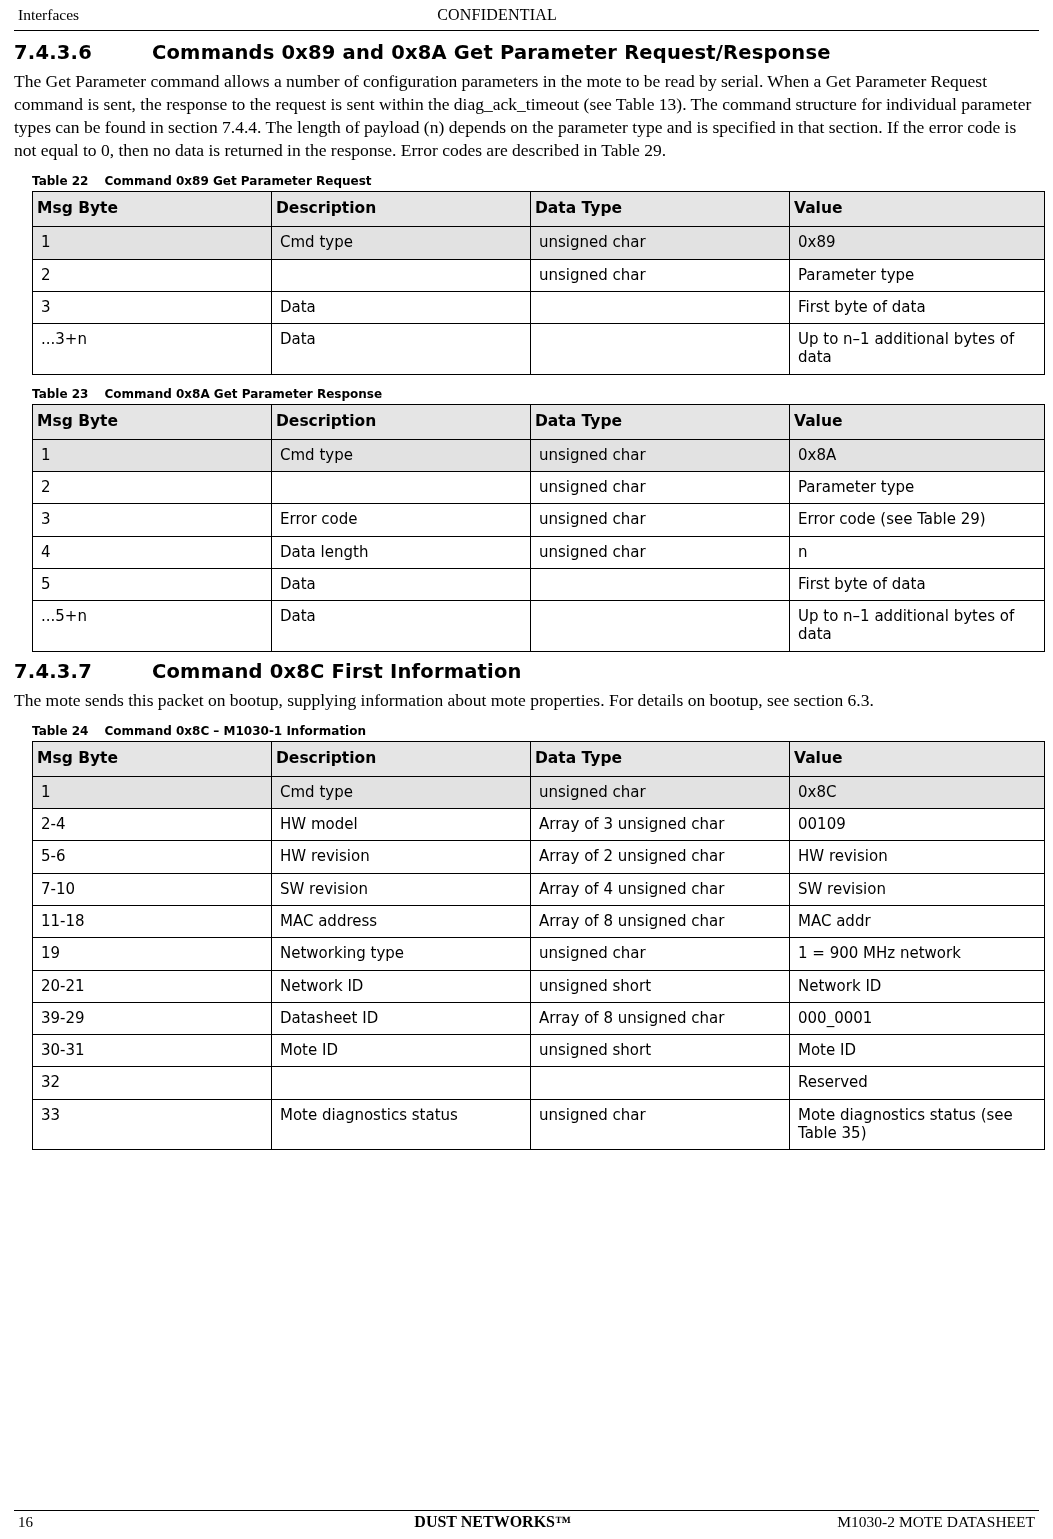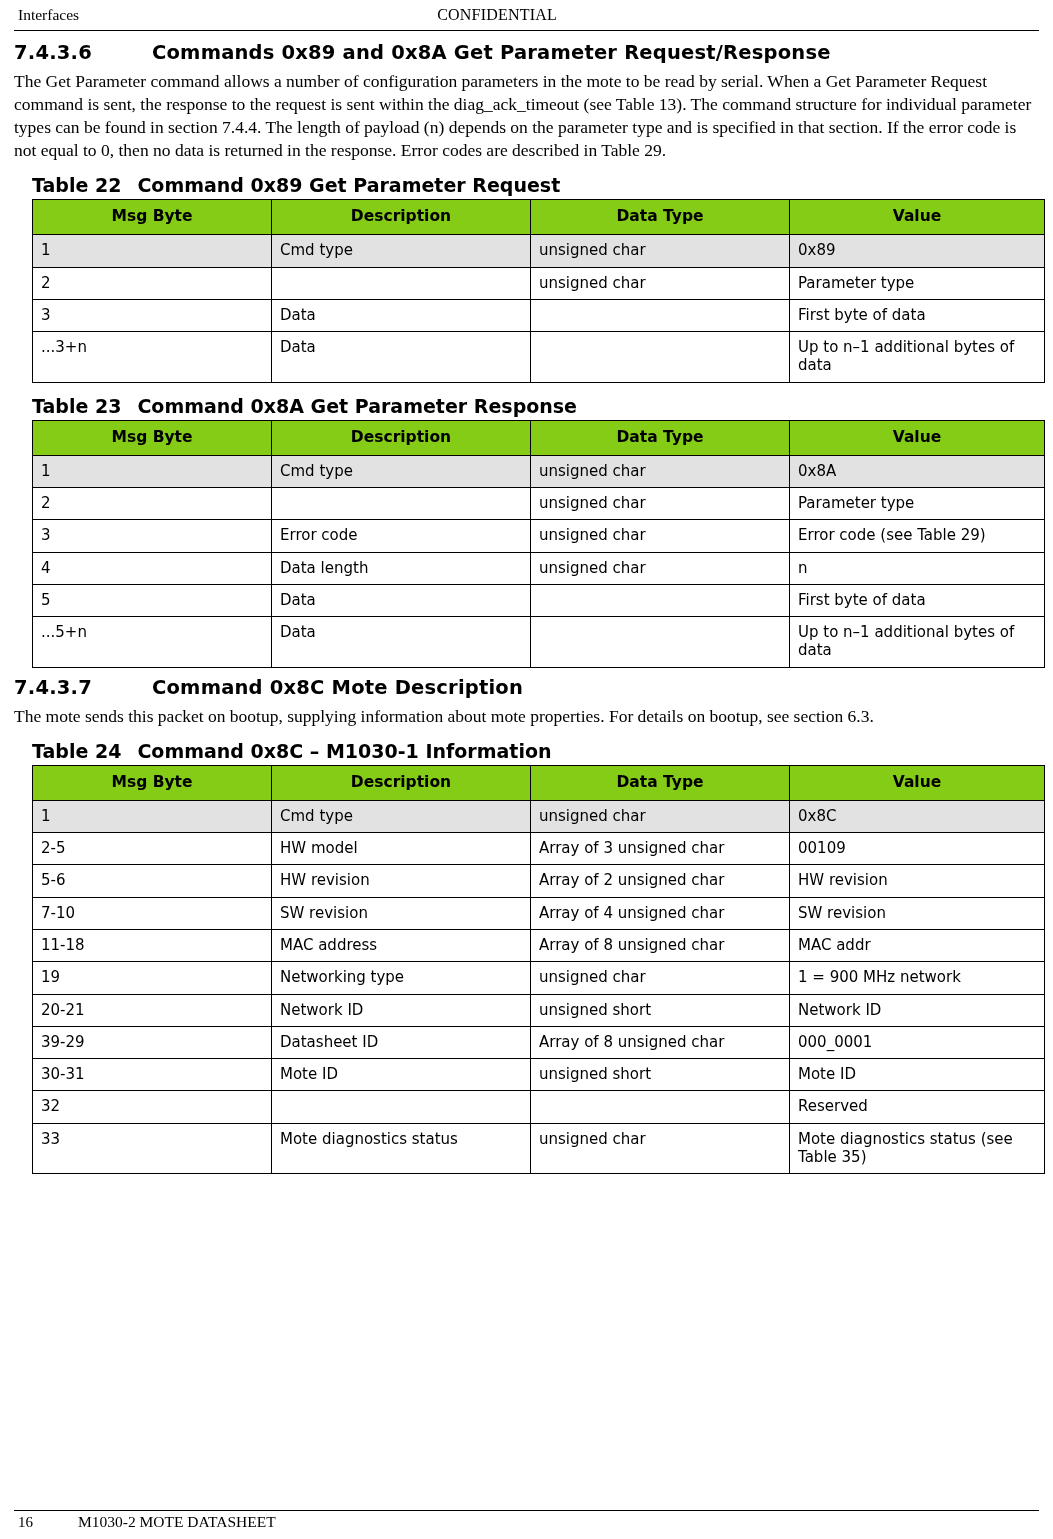--- a/index.html
+++ b/index.html
@@ -62,21 +62,21 @@
   }
   p.body {
     font-size: 17.5px;
     line-height: 1.32;
     margin: 0 0 8px 0;
     text-align: left;
   }
   
   .tbl-caption {
     font-family: "DejaVu Sans", sans-serif;
-    font-size: 19px;
+    font-size: 12px;
     font-weight: bold;
     margin: 12px 0 3px 18px;
   }
   .tbl-caption .cap-num {
     display: inline-block;
     margin-right: 16px;
   }
   
   table.dt {
     border-collapse: collapse;
@@ -86,22 +86,22 @@
     font-size: 15px;
     table-layout: fixed;
   }
   table.dt th, table.dt td {
     border: 1px solid #000000;
     padding: 6px 8px 7px 8px;
     vertical-align: top;
     line-height: 1.22;
   }
   table.dt th {
-    background: #84cc16;
-    text-align: center;
+    background: #e5e5e5;
+    text-align: left;
     font-weight: bold;
     font-size: 15.5px;
     padding: 7px 4px 8px 4px;
   }
   table.dt tr.alt td {
     background: #e2e2e2;
   }
   .col-msg { width: 230px; }
   .col-desc { width: 250px; }
   .col-type { width: 250px; }
@@ -246,21 +246,21 @@
         <td class="indent">...5+n</td>
         <td>Data</td>
         <td></td>
         <td>Up to n–1 additional bytes of data</td>
       </tr>
     </tbody>
   </table>
 
   <h2 class="section">
     <span class="num">7.4.3.7</span>
-    <span>Command 0x8C Mote Description</span>
+    <span>Command 0x8C First Information</span>
   </h2>
 
   <p class="body">The mote sends this packet on bootup, supplying information about mote properties. For details on bootup, see section 6.3.</p>
 
   <div class="tbl-caption">
     <span class="cap-num">Table 24</span><span>Command 0x8C – M1030-1 Information</span>
   </div>
 
   <table class="dt">
     <thead>
@@ -272,21 +272,21 @@
       </tr>
     </thead>
     <tbody>
       <tr class="alt">
         <td>1</td>
         <td>Cmd type</td>
         <td>unsigned char</td>
         <td>0x8C</td>
       </tr>
       <tr>
-        <td>2-5</td>
+        <td>2-4</td>
         <td>HW model</td>
         <td>Array of 3 unsigned char</td>
         <td>00109</td>
       </tr>
       <tr>
         <td>5-6</td>
         <td>HW revision</td>
         <td>Array of 2 unsigned char</td>
         <td>HW revision</td>
       </tr>
@@ -338,17 +338,18 @@
         <td>unsigned char</td>
         <td>Mote diagnostics status (see Table 35)</td>
       </tr>
     </tbody>
   </table>
 
   <div class="footer">
     <div class="foot-rule"></div>
     <div class="foot-row">
       <span class="pg">16</span>
+      <span class="mid">DUST NETWORKS™</span>
       <span class="right">M1030-2 MOTE DATASHEET</span>
     </div>
   </div>
 
 </div>
 
 </body></html>

